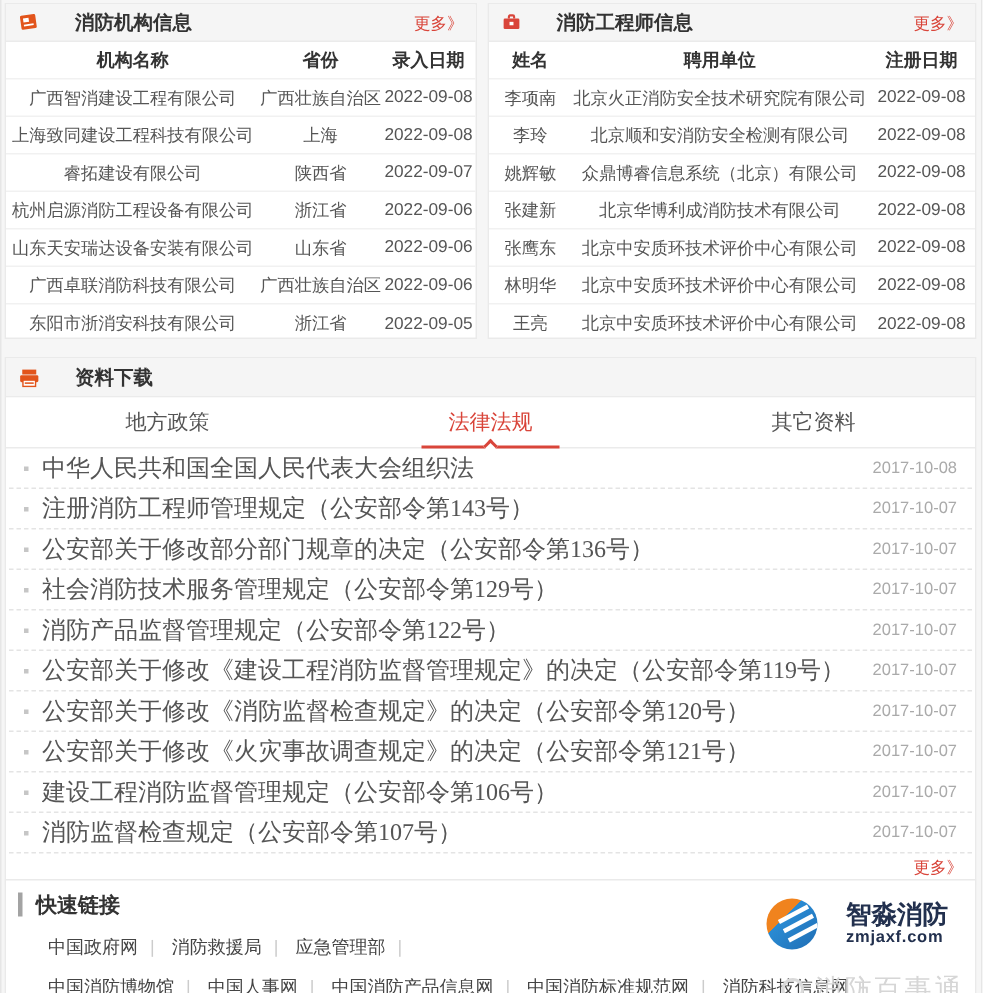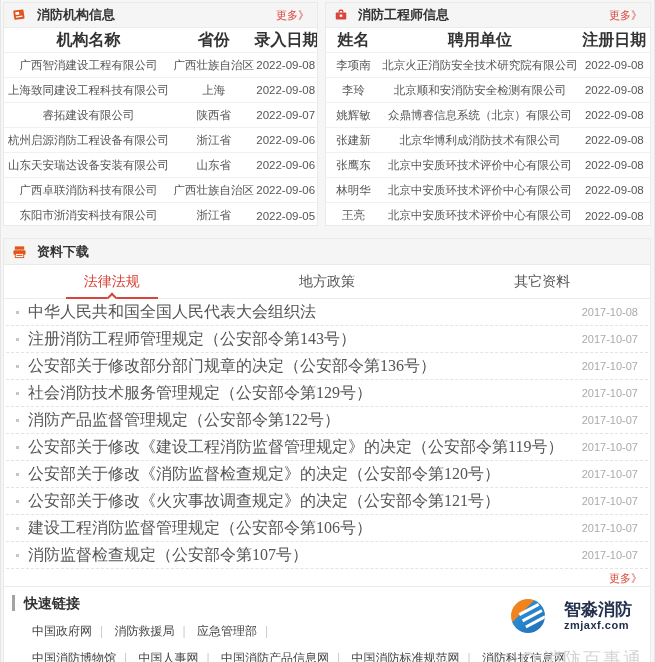--- a/index.html
+++ b/index.html
@@ -16,26 +16,26 @@
 
   .top-row { position:absolute; top:2px; left:3px; right:4px; display:flex; gap:7px; }
   .top-row .panel { height:224px; }
   .inst-panel { width:315px; flex:none; }
   .eng-panel { flex:1; }
 
   .panel-head {
     height:25px; display:flex; align-items:center; justify-content:space-between;
     background:#f5f5f5; border-bottom:1px solid #ebebeb; padding:0 8px;
   }
-  .panel-title { display:flex; align-items:center; gap:10px; font-weight:bold; color:#333; font-size:13px; }
+  .panel-title { display:flex; align-items:center; gap:23px; font-weight:bold; color:#333; font-size:13px; }
   .more-link { color:#d9453a; font-size:11px; cursor:pointer; text-decoration:none; }
 
   .t-row { display:flex; align-items:center; height:25px; border-bottom:1px solid #f1f1f1; font-size:11.5px; }
   .t-row:last-child { border-bottom:none; }
-  .t-row.head { font-weight:bold; color:#333; font-size:16px; }
+  .t-row.head { font-weight:bold; color:#333; font-size:12px; }
   .t-row > div { text-align:center; white-space:nowrap; overflow:hidden; }
   .c-name { width:54%; } .c-prov { width:26%; } .c-date { width:20%; }
   .c-ename { width:17%; } .c-emp { width:61%; } .c-edate { width:22%; }
   .cell-link { cursor:pointer; }
 
   .dl-panel { position:absolute; top:238px; left:3px; right:4px; }
   .dl-head { height:26px; }
   .tabs { display:flex; height:34px; border-bottom:1px solid #ebebeb; background:#fff; }
   .tab { flex:1; display:flex; align-items:center; justify-content:center; font-size:14px; color:#555; position:relative; cursor:pointer; }
   .tab.active { color:#d9453a; }
@@ -214,28 +214,28 @@
         <rect x="3" y="1.5" width="10" height="3.5" fill="#e2541b"></rect>
         <rect x="1.5" y="5.5" width="13" height="5" rx="1" fill="#e2541b"></rect>
         <rect x="3.5" y="9" width="9" height="4.5" fill="#fff" stroke="#e2541b"></rect>
         <rect x="4.8" y="10.6" width="6.4" height="1.1" fill="#e2541b"></rect>
       </svg>
       <span>资料下载</span>
     </div>
   </div>
 
   <div class="tabs">
+    <div class="tab">
+      <span>地方政策</span>
+
+    </div>
     <div class="tab active">
       <span>法律法规</span>
       <i class="tab-line"></i>
       <i class="tab-caret"></i>
-    </div>
-    <div class="tab">
-      <span>地方政策</span>
-
     </div>
     <div class="tab">
       <span>其它资料</span>
 
     </div>
   </div>
 
   <div class="dl-list">
     <div class="dl-item">
       <span class="bullet"></span>

